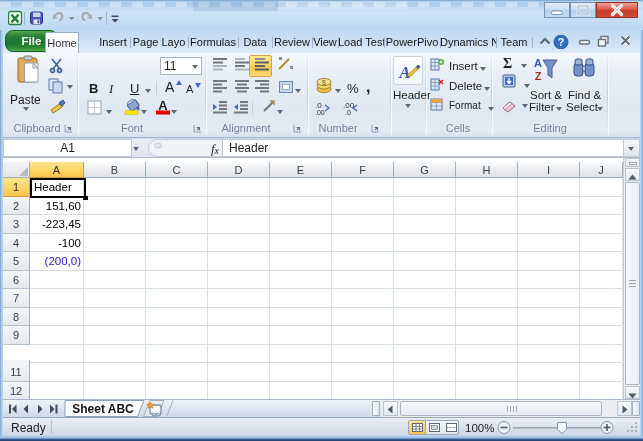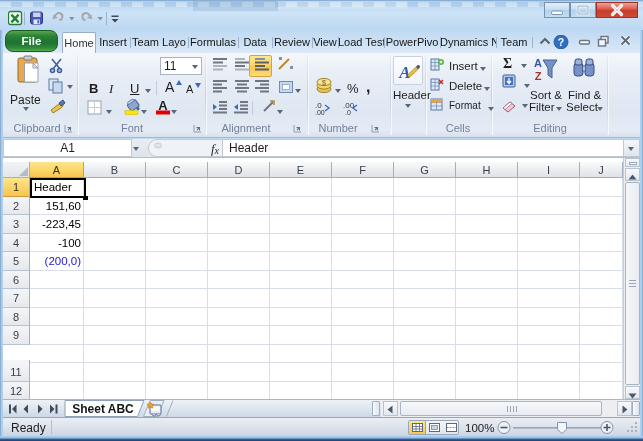--- a/index.html
+++ b/index.html
@@ -99,23 +99,23 @@
           <rect x="7" y="3" width="10" height="8" fill="none" stroke="#66819e" stroke-width="0.7"></rect>
         </svg></div>
   <div class="winbtn" id="btnclose" style="left:596px;top:1px;width:42px;height:16px"><svg width="40" height="14">
           <path d="M15.5 2.5 L24.5 11.5 M24.5 2.5 L15.5 11.5" stroke="#fff" stroke-width="3.2" stroke-linecap="round"></path>
           <path d="M15.5 2.5 L24.5 11.5 M24.5 2.5 L15.5 11.5" stroke="#8a2015" stroke-width="0.6" stroke-linecap="round" opacity="0.4"></path>
         </svg></div>
  </div>
 
  <div id="tabrow">
   <div id="filetab">File</div>
-  <div class="tab" id="hometab" style="left:62px;width:34px;">Home</div>
+  <div class="tab" id="hometab" style="left:45px;width:34px;">Home</div>
   <div class="tab" style="left:96px;width:34px;">Insert</div>
-  <div class="tab" style="left:130px;width:58px;">Team Layo</div>
+  <div class="tab" style="left:130px;width:58px;">Page Layo</div>
   <div class="tab" style="left:188px;width:50px;">Formulas</div>
   <div class="tab" style="left:238px;width:34px;">Data</div>
   <div class="tab" style="left:272px;width:40px;">Review</div>
   <div class="tab" style="left:312px;width:26px;">View</div>
   <div class="tab" style="left:338px;width:46px;">Load Test</div>
   <div class="tab" style="left:384px;width:56px;">PowerPivo</div>
   <div class="tab" style="left:440px;width:56px;">Dynamics N</div>
   <div class="tab" style="left:496px;width:36px;">Team</div>
   <div class="tabsep" style="left:130px"></div>
   <div class="tabsep" style="left:188px"></div>

